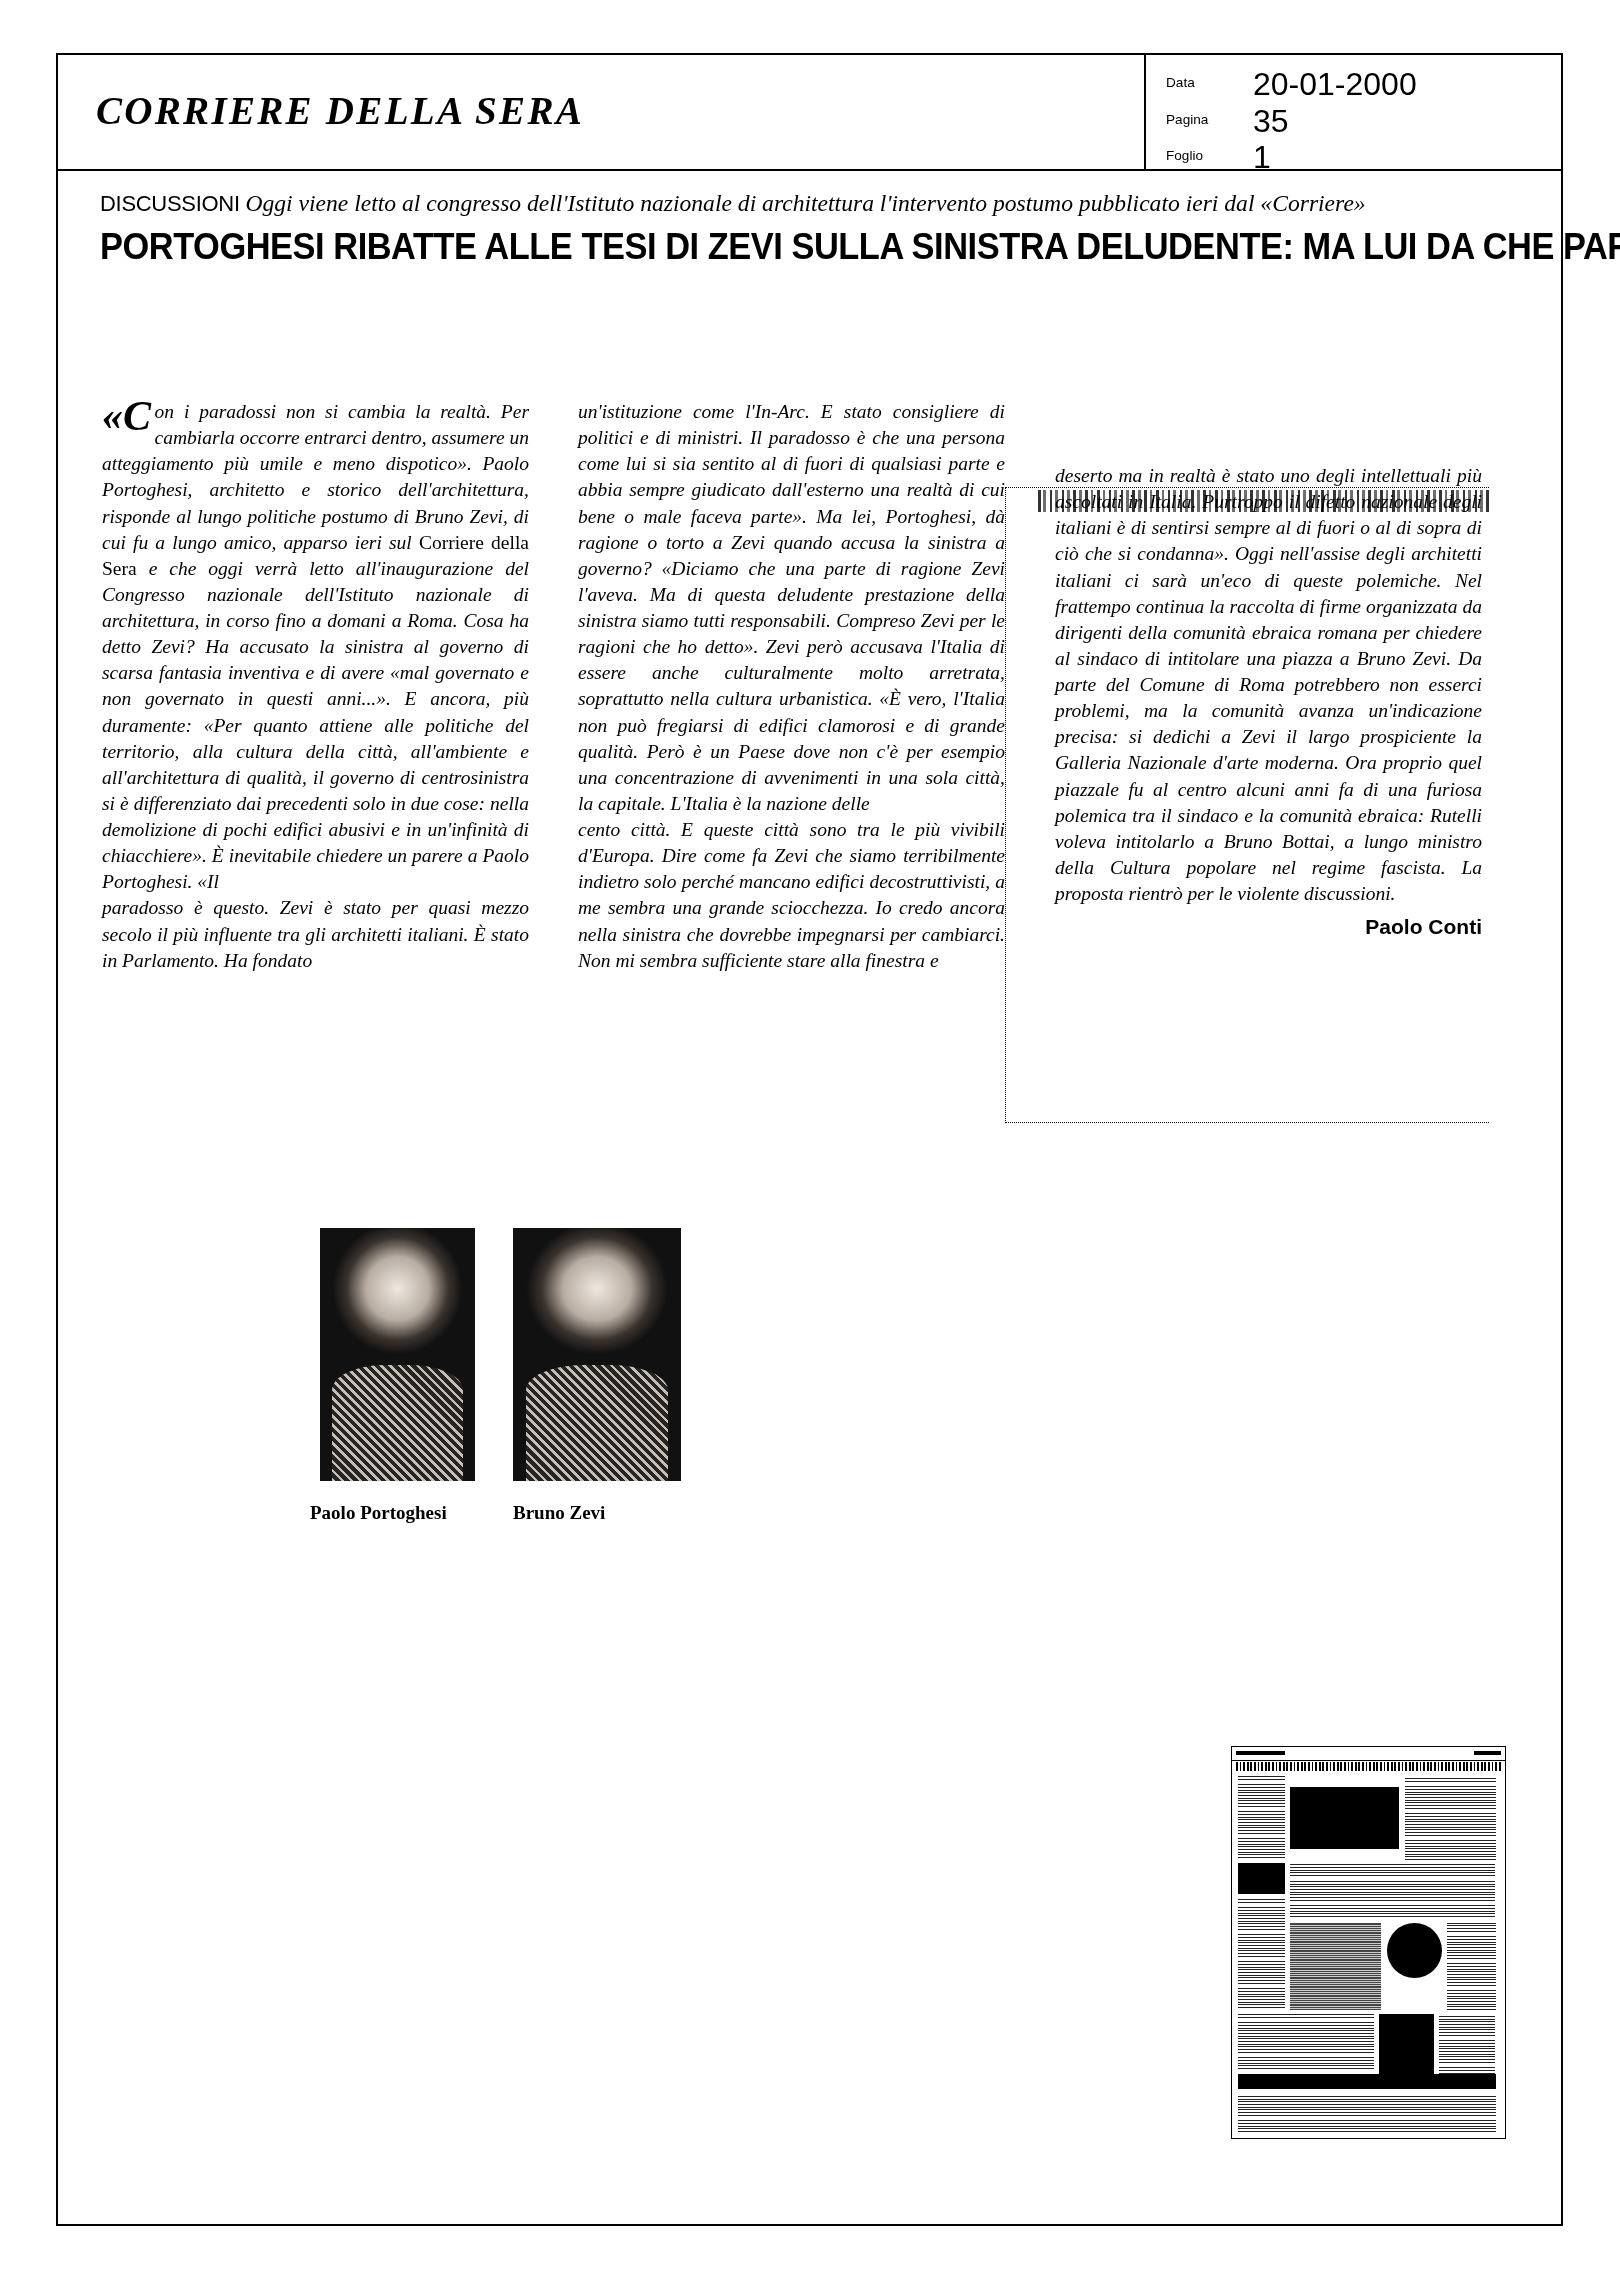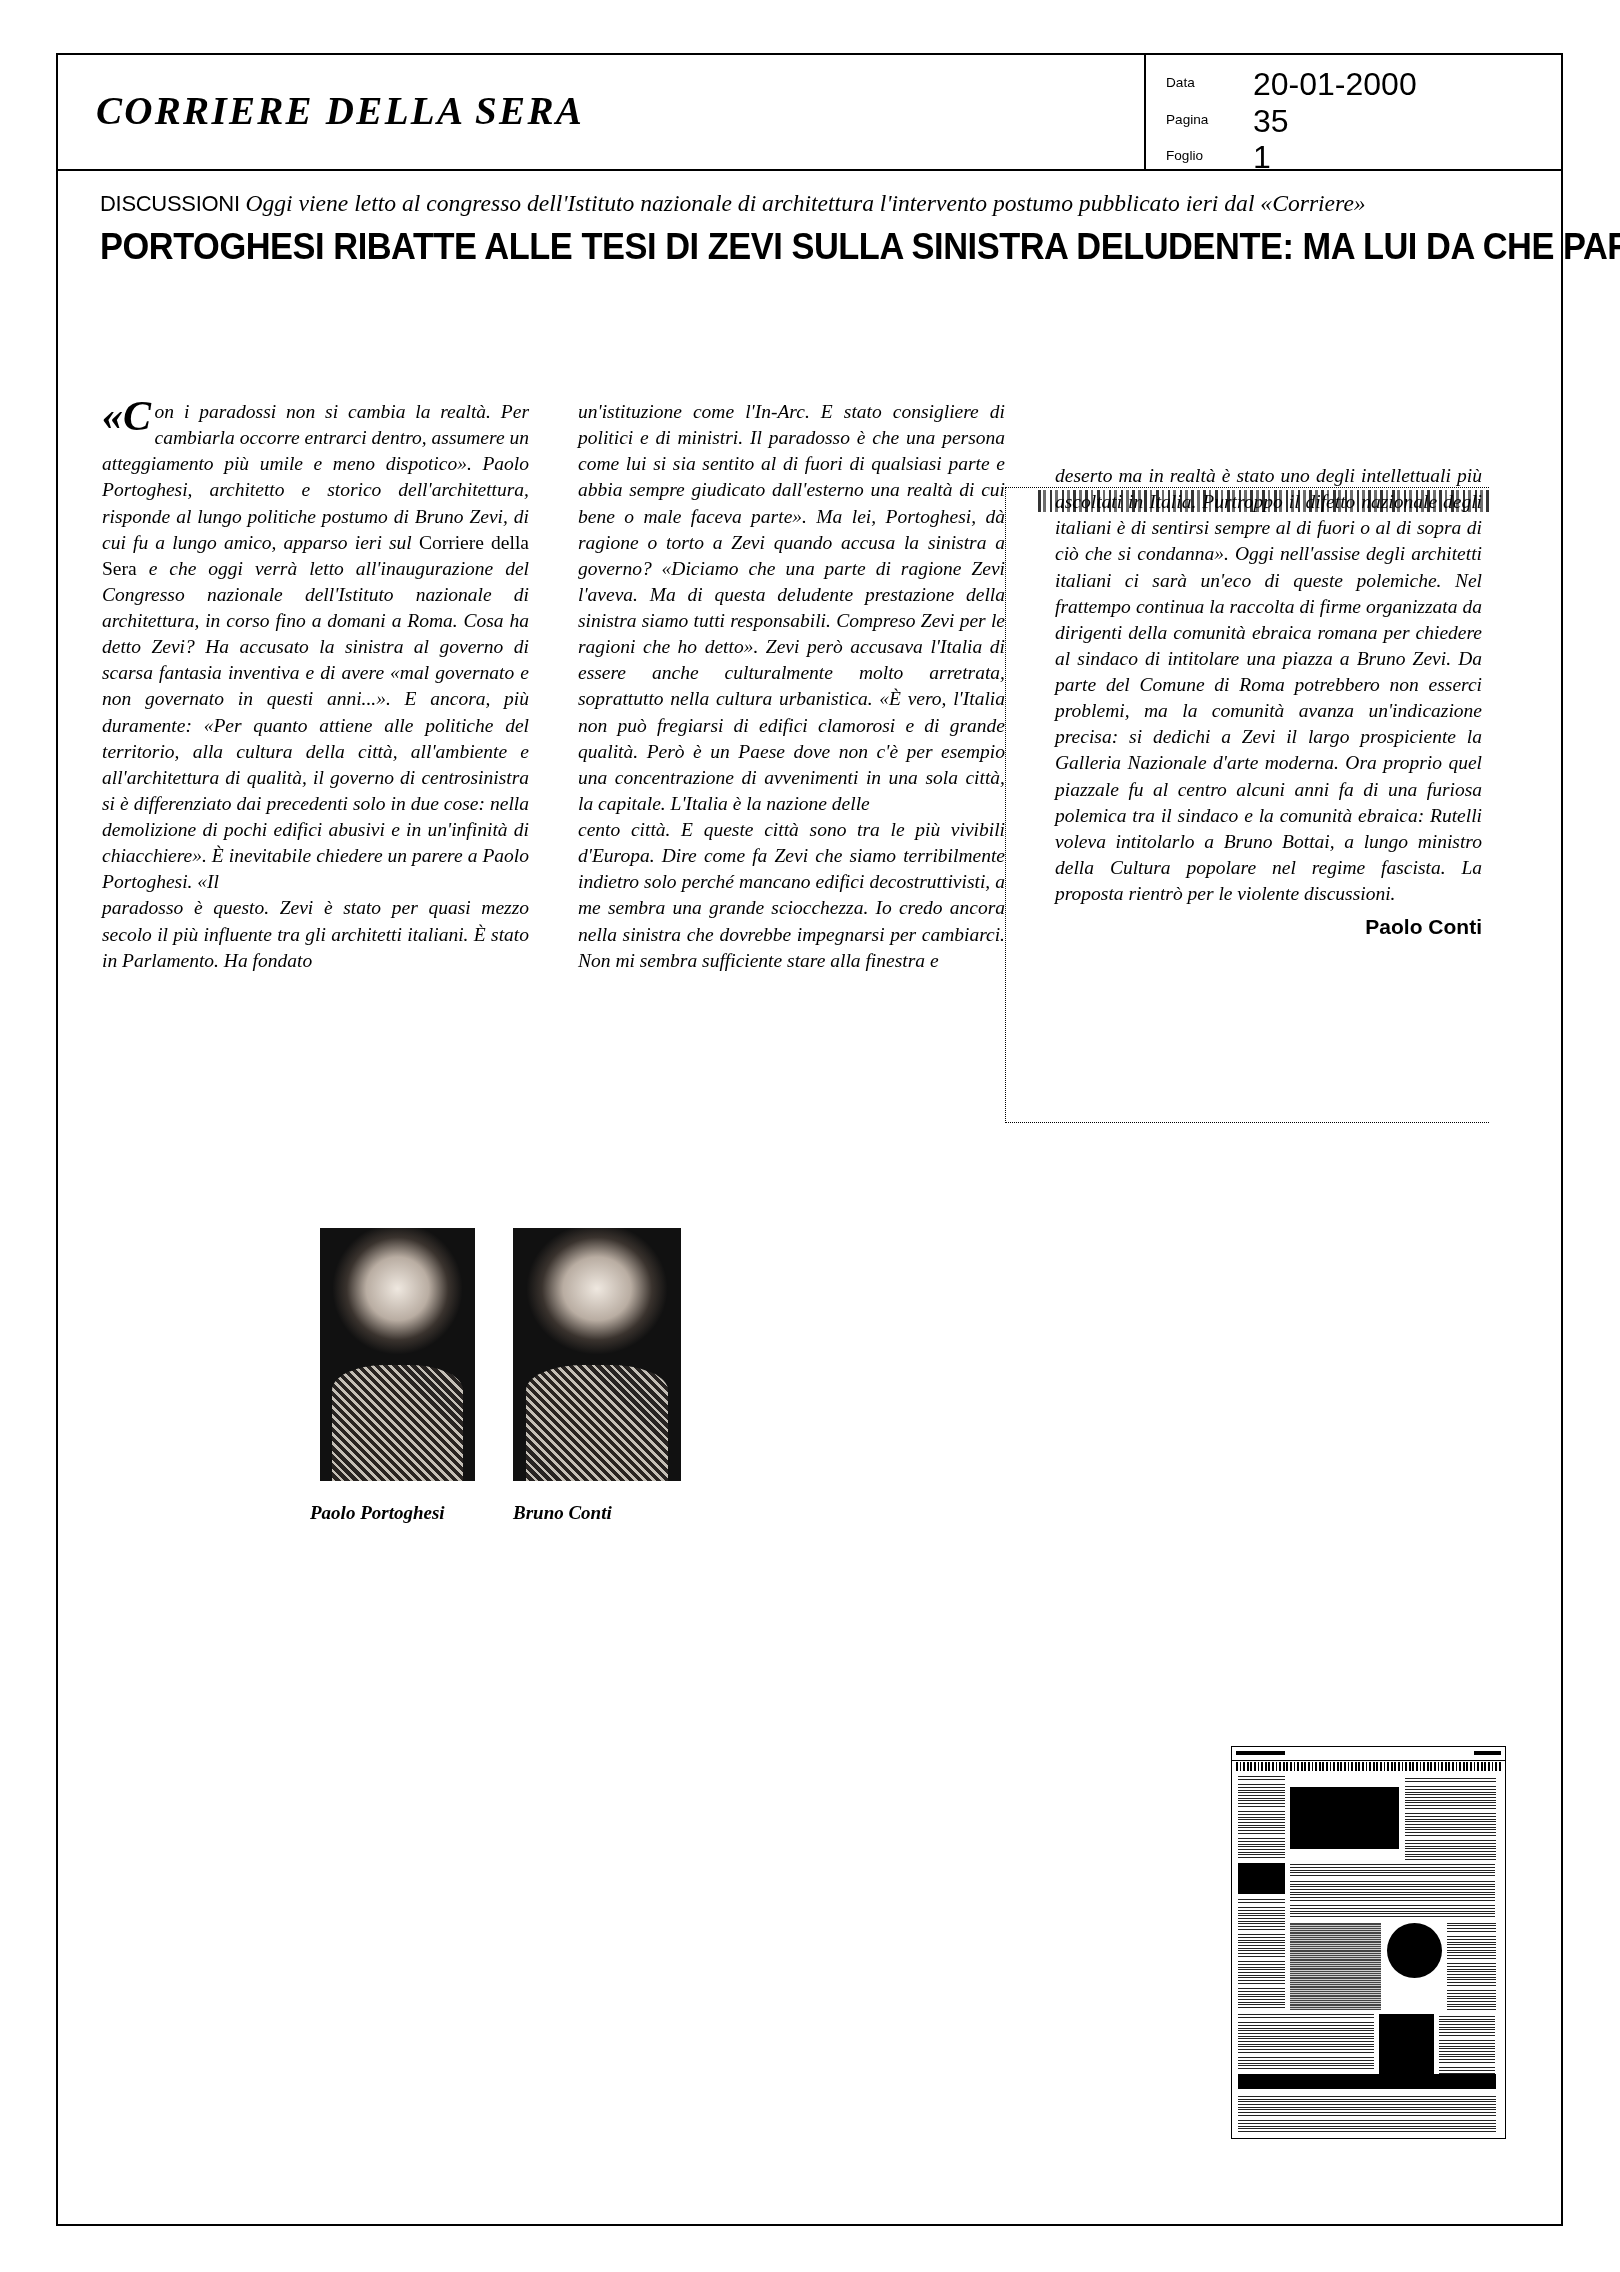--- a/index.html
+++ b/index.html
@@ -205,21 +205,20 @@
     background:
       repeating-linear-gradient(45deg, #d8d2c8 0 2.7px, #2a2623 2.7px 6.4px),
       #1a1714;
     border-radius: 40% 40% 0 0 / 22% 22% 0 0;
     opacity: 0.9;
   }
   .photo-caption {
     position: absolute;
     font-family: "Liberation Serif", serif;
     font-weight: bold;
-    font-style: italic;
     font-size: 19px;
   }
   .cap1 { left: 252px; top: 1447px; }
   .cap2 { left: 455px; top: 1447px; }
   
   .thumb {
     position: absolute;
     left: 1173px;
     top: 1691px;
     width: 273px;
@@ -332,21 +331,21 @@
 
   </div>
 
   <div class="photo photo1">
     <div class="photo-inner"></div>
   </div>
   <div class="photo photo2">
     <div class="photo-inner"></div>
   </div>
   <div class="photo-caption cap1">Paolo Portoghesi</div>
-  <div class="photo-caption cap2">Bruno Conti</div>
+  <div class="photo-caption cap2">Bruno Zevi</div>
 
   <div class="thumb">
     <div class="t-head"></div>
     <div class="t-band"></div>
     <div class="t-body">
       <div class="tb" style="left:5.5px; top:3.6px; width:47px; height:82px;"></div>
       <div class="tb tblack" style="left:58px; top:14.5px; width:109px; height:62px;"></div>
       <div class="tb" style="left:173px; top:3.6px; width:91px; height:84px;"></div>
       <div class="tb tblack" style="left:5.5px; top:91px; width:47px; height:31px;"></div>
       <div class="tb" style="left:58px; top:91px; width:205px; height:12.7px;"></div>

